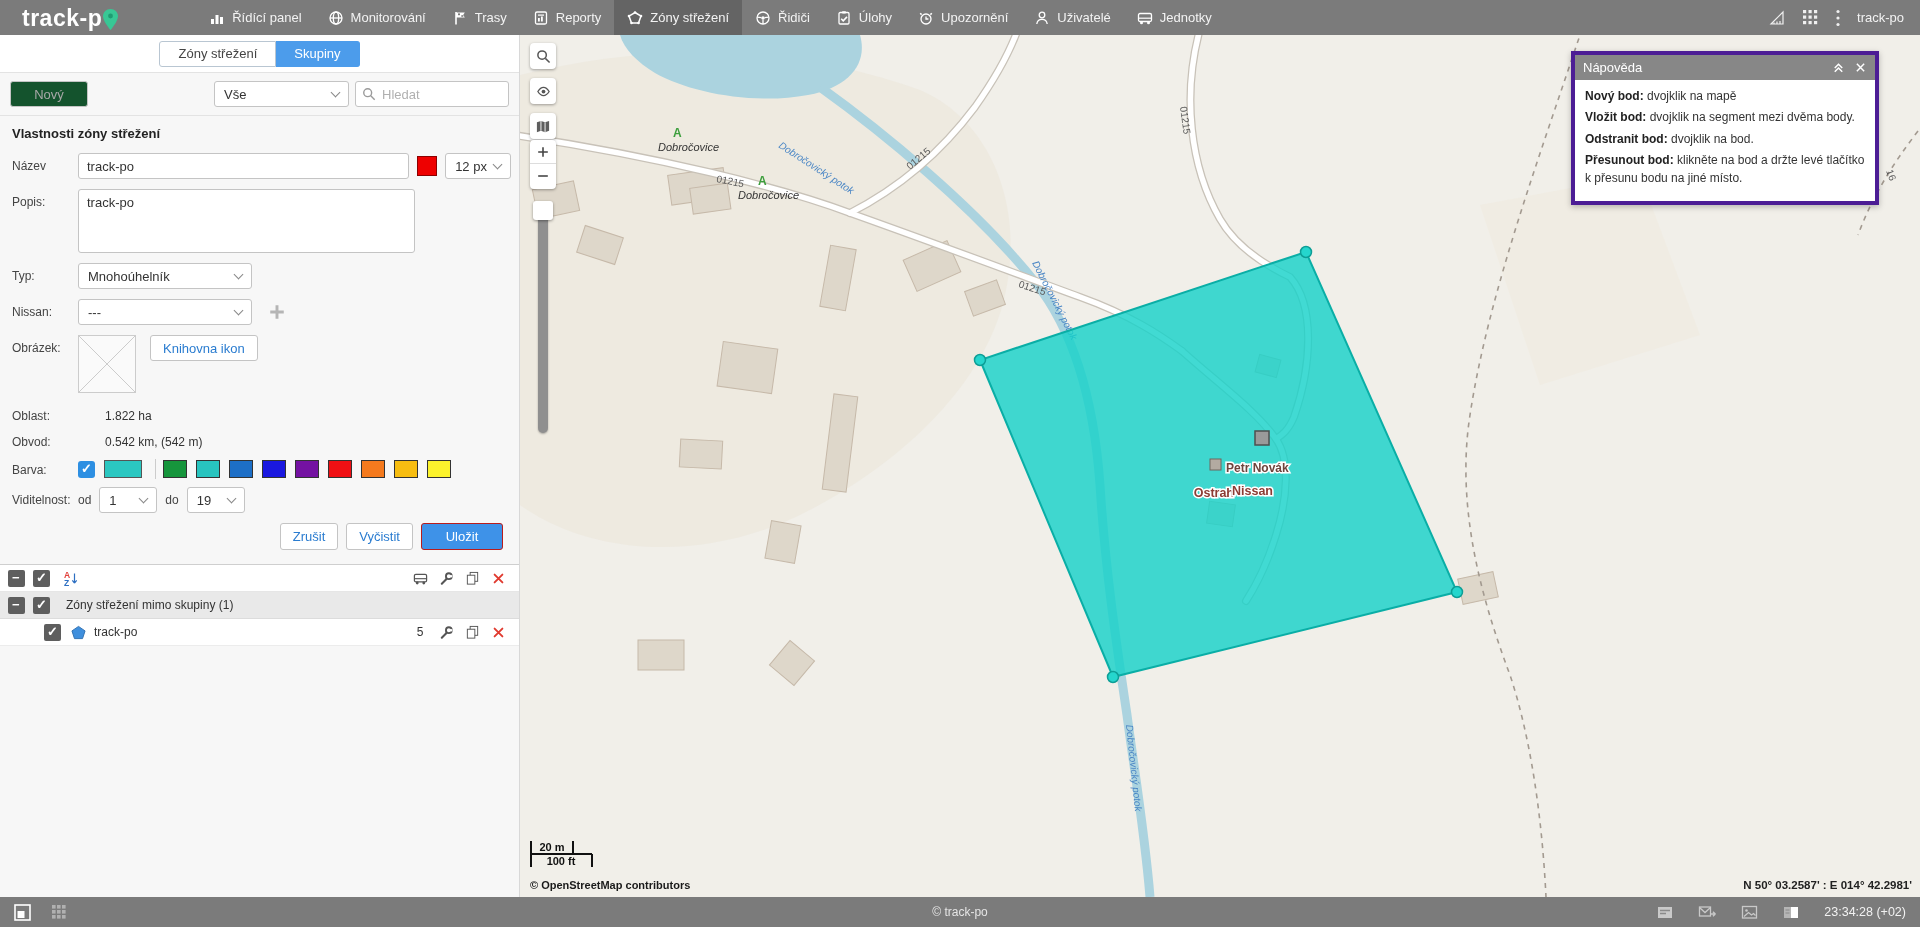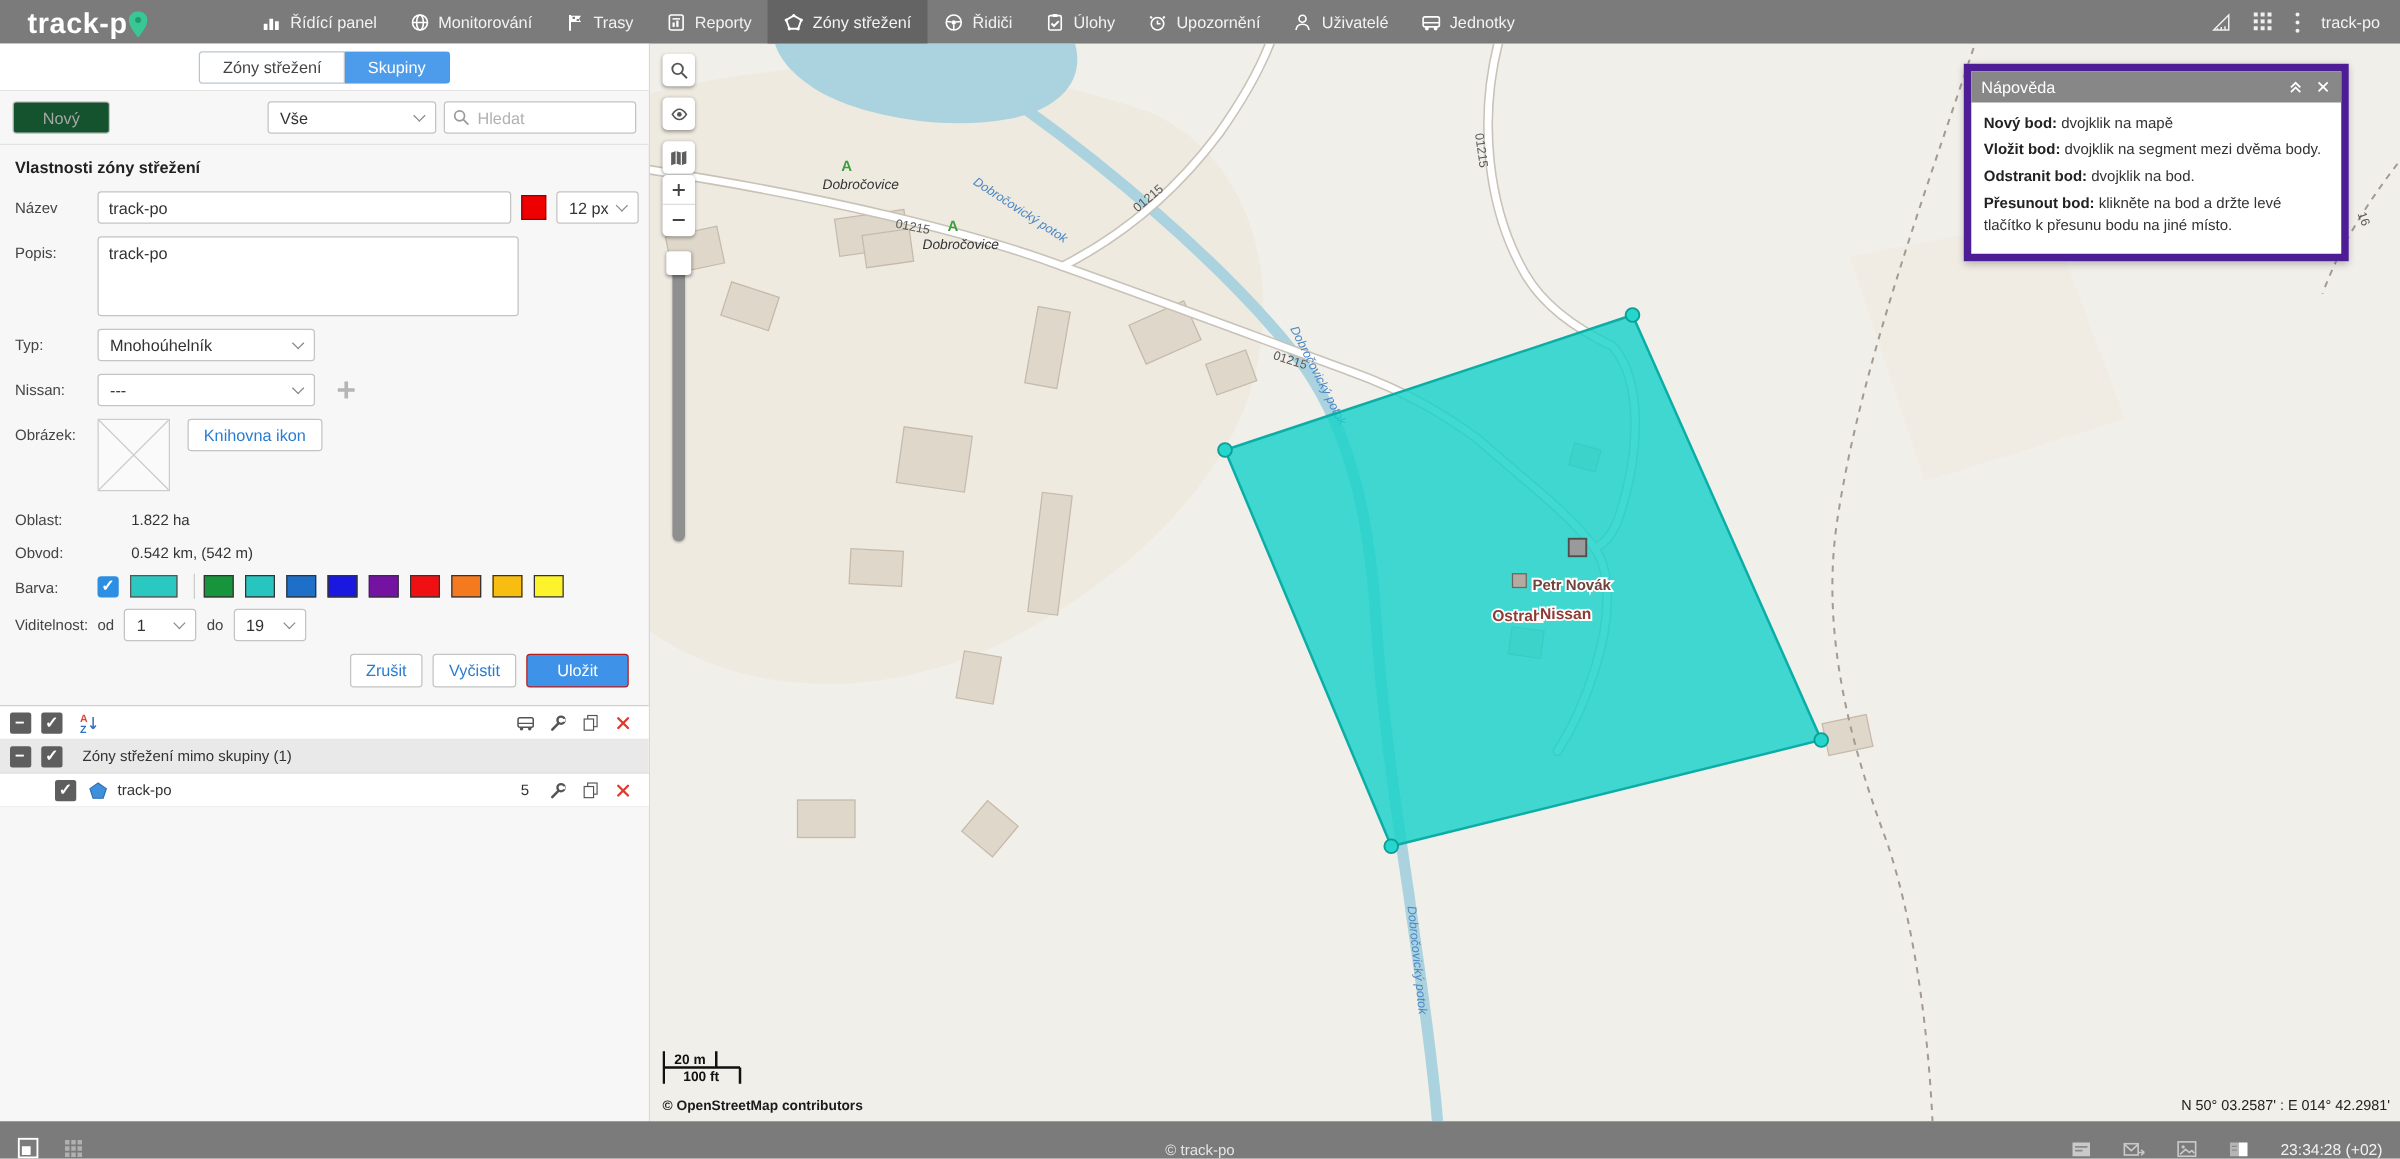--- a/index.html
+++ b/index.html
@@ -98,33 +98,33 @@
   .mbtn { position:absolute; left:0; width:26px; height:26px; background:#fff; border-radius:4px; box-shadow:0 1px 3px rgba(0,0,0,0.35); display:flex; align-items:center; justify-content:center; cursor:pointer; pointer-events:auto; }
   .zoombox { position:absolute; left:0; top:105px; width:26px; height:49px; background:#fff; border-radius:4px; box-shadow:0 1px 3px rgba(0,0,0,0.35); pointer-events:auto; }
   .zbtn { width:26px; height:24px; display:flex; align-items:center; justify-content:center; cursor:pointer; }
   .zbtn:first-child { border-bottom:1px solid #ddd; }
   .vtrack { position:absolute; left:8px; top:170px; width:10px; height:228px; background:#8f8f8f; border-radius:5px; pointer-events:auto; box-shadow:0 1px 2px rgba(0,0,0,0.3); }
   .vthumb { position:absolute; left:3px; top:166px; width:20px; height:19px; background:#fff; border-radius:3px; box-shadow:0 1px 3px rgba(0,0,0,0.4); cursor:pointer; pointer-events:auto; }
 
   .scalebar { position:absolute; left:10px; bottom:22px; }
   .sb-txt { font-size:11px; font-weight:bold; fill:#111; font-family:"Liberation Sans",sans-serif; }
   .attrib { position:absolute; left:10px; bottom:6px; font-size:11px; font-weight:bold; color:#1a1a1a; }
-  .coords { position:absolute; right:8px; bottom:6px; font-size:11.5px; font-weight:normal; color:#222; }
+  .coords { position:absolute; right:8px; bottom:6px; font-size:11.5px; font-weight:bold; color:#222; }
 
   
-  .help { position:absolute; top:16px; right:41px; width:308px; background:#fff; border:6px solid #4c1d95; box-shadow:0 2px 6px rgba(0,0,0,0.25); }
+  .help { position:absolute; top:16px; right:41px; width:308px; background:#fff; border:4px solid #4c1d95; box-shadow:0 2px 6px rgba(0,0,0,0.25); }
   .help-head { height:25px; background:#878787; color:#fff; display:flex; align-items:center; padding:0 8px; font-size:13px; }
   .help-head .sp { flex:1; }
   .help-ic { cursor:pointer; margin-left:8px; display:flex; align-items:center; }
   .help-body { padding:8px 10px 10px 10px; font-size:12px; color:#333; line-height:1.45; }
   .help-line { margin-bottom:4px; }
   .help-line b { color:#222; }
 
   
-  .bottombar { height:30px; background:#7b7b7b; display:flex; align-items:flex-end; flex-shrink:0; position:relative; color:#ededed; }
+  .bottombar { height:30px; background:#7b7b7b; display:flex; align-items:center; flex-shrink:0; position:relative; color:#ededed; }
   .bb-left { display:flex; align-items:center; gap:20px; padding-left:14px; }
   .bb-center { position:absolute; left:0; right:0; text-align:center; font-size:12px; color:#e5e5e5; pointer-events:none; }
   .bb-right { margin-left:auto; display:flex; align-items:center; gap:24px; padding-right:14px; }
   .bb-ic { cursor:pointer; display:flex; align-items:center; }
   .bb-time { font-size:12.5px; color:#f2f2f2; }
 </style>
 </head>
 <body>
 
 <div class="app">

